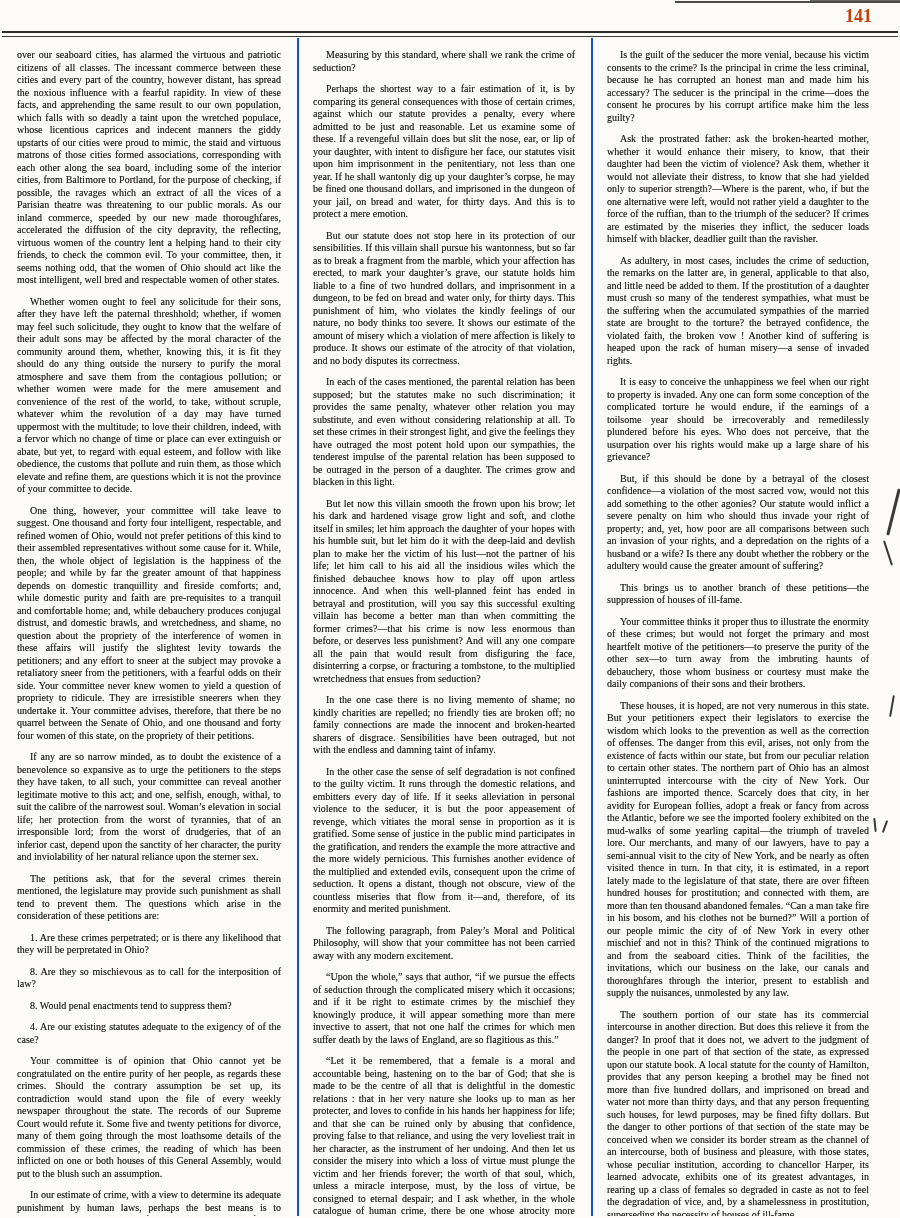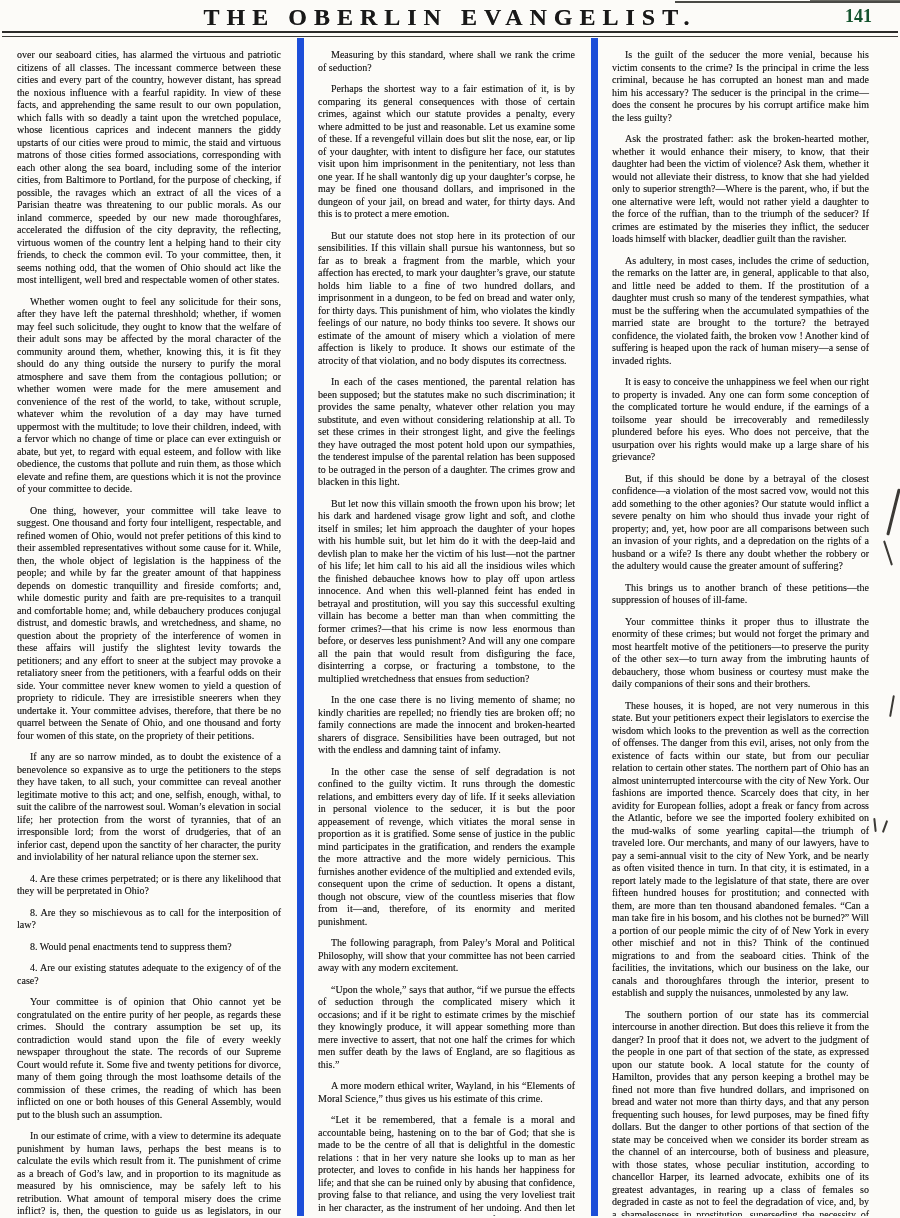--- a/index.html
+++ b/index.html
@@ -17,92 +17,91 @@
   .masthead-title{
     position:absolute;left:0;right:0;top:4px;
     text-align:center;
     font-size:24px;font-weight:bold;
     letter-spacing:7px;
     color:#191919;
     text-shadow:0 0 .4px rgba(0,0,0,.55);
   }
   .page-number{
     position:absolute;right:28px;top:6px;
-    font-size:18px;font-weight:bold;color:#14532d;
+    font-size:18px;font-weight:bold;color:#c2410c;
   }
   .top-right-line{position:absolute;top:1px;right:0;width:225px;height:2px;background:#4a4a46;}
   .top-right-line2{position:absolute;top:0;right:0;width:90px;height:1px;background:#6a6a64;}
   .rule-double{
     position:absolute;top:31px;left:2px;right:2px;height:3px;
     border-top:2px solid #2c2c2a;border-bottom:1px solid #3a3a36;
   }
   
   .columns{
     position:absolute;top:38px;left:3px;right:3px;bottom:2px;
     display:flex;
   }
   .col{
     width:294px;box-sizing:border-box;
     padding:2px 7px 0 5px;
     font-size:10px;line-height:12.5px;
     text-align:justify;
     overflow:hidden;
     text-shadow:0 0 .35px rgba(10,10,10,.5);
   }
-  .col + .col{border-left:7px solid #1d4ed8;}
+  .col + .col{border-left:2px solid #1d4ed8;}
   .para{margin:9px;padding:0;}
   .para.indent{text-indent:13px;}
   .para.flush{text-indent:0;}
   .para.italic{text-indent:13px;font-style:italic;}
   
   .ink-mark{position:absolute;background:#3c3a36;border-radius:2px;}
   .ink-mark.m1{right:5px;top:488px;width:3px;height:48px;transform:rotate(14deg);}
   .ink-mark.m2{right:11px;top:540px;width:2px;height:26px;transform:rotate(-18deg);}
   .ink-mark.m3{right:7px;top:695px;width:2px;height:22px;transform:rotate(10deg);}
   .ink-mark.m4{right:24px;top:818px;width:2px;height:14px;transform:rotate(-6deg);}
   .ink-mark.m5{right:14px;top:820px;width:2px;height:13px;transform:rotate(20deg);}
 </style>
 </head>
 <body>
 
 <div class="page">
   <div class="top-right-line"></div>
   <div class="top-right-line2"></div>
 
   <div class="masthead">
-    <div class="masthead-title">THE OBERLIN EVANGELIST.</div>
     <div class="page-number">141</div>
   </div>
 
   <div class="rule-double"></div>
 
   <div class="columns">
     <div class="col">
         <p class="para flush">over our seaboard cities, has alarmed the virtuous and patriotic citizens of all classes.  The incessant commerce between these cities and every part of the country, however distant, has spread the noxious influence with a fearful rapidity.  In view of these facts, and apprehending the same result to our own population, which falls with so deadly a taint upon the wretched populace, whose licentious caprices and indecent manners the giddy upstarts of our cities were proud to mimic, the staid and virtuous matrons of those cities formed associations, corresponding with each other along the sea board, including some of the interior cities, from Baltimore to Portland, for the purpose of checking, if possible, the ravages which an extract of all the vices of a Parisian theatre was threatening to our public morals.  As our inland commerce, speeded by our new made thoroughfares, accelerated the diffusion of the city depravity, the reflecting, virtuous women of the country lent a helping hand to their city friends, to check the common evil.  To your committee, then, it seems nothing odd, that the women of Ohio should act like the most intelligent, well bred and respectable women of other states.</p>
         <p class="para indent">Whether women ought to feel any solicitude for their sons, after they have left the paternal threshhold; whether, if women may feel such solicitude, they ought to know that the welfare of their adult sons may be affected by the moral character of the community around them, whether, knowing this, it is fit they should do any thing outside the nursery to purify the moral atmosphere and save them from the contagious pollution; or whether women were made for the mere amusement and convenience of the rest of the world, to take, without scruple, whatever whim the revolution of a day may have turned uppermost with the multitude; to love their children, indeed, with a fervor which no change of time or place can ever extinguish or abate, but yet, to regard with equal esteem, and follow with like obedience, the customs that pollute and ruin them, as those which elevate and refine them, are questions which it is not the province of your committee to decide.</p>
         <p class="para indent">One thing, however, your committee will take leave to suggest.  One thousand and forty four intelligent, respectable, and refined women of Ohio, would not prefer petitions of this kind to their assembled representatives without some cause for it.  While, then, the whole object of legislation is the happiness of the people; and while by far the greater amount of that happiness depends on domestic tranquillity and fireside comforts; and, while domestic purity and faith are pre-requisites to a tranquil and comfortable home; and, while debauchery produces conjugal distrust, and domestic brawls, and wretchedness, and shame, no question about the propriety of the interference of women in these affairs will justify the slightest levity towards the petitioners; and any effort to sneer at the subject may provoke a retaliatory sneer from the petitioners, with a fearful odds on their side.  Your committee never knew women to yield a question of propriety to ridicule.  They are irresistible sneerers when they undertake it.  Your committee advises, therefore, that there be no quarrel between the Senate of Ohio, and one thousand and forty four women of this state, on the propriety of their petitions.</p>
         <p class="para indent">If any are so narrow minded, as to doubt the existence of a benevolence so expansive as to urge the petitioners to the steps they have taken, to all such, your committee can reveal another legitimate motive to this act; and one, selfish, enough, withal, to suit the calibre of the narrowest soul. Woman’s elevation in social life; her protection from the worst of tyrannies, that of an irresponsible lord; from the worst of drudgeries, that of an inferior cast, depend upon the sanctity of her character, the purity and inviolability of her natural reliance upon the sterner sex.</p>
-        <p class="para indent">4.  Are these crimes perpetrated; or is there any likelihood that they will be perpretated in Ohio?</p>
+        <p class="para indent">The petitions ask, that for the several crimes therein mentioned, the legislature may provide such punishment as shall tend to prevent them.  The questions which arise in the consideration of these petitions are:</p>
+        <p class="para indent">1.  Are these crimes perpetrated; or is there any likelihood that they will be perpretated in Ohio?</p>
         <p class="para indent">8.  Are they so mischievous as to call for the interposition of law?</p>
         <p class="para indent">8.  Would penal enactments tend to suppress them?</p>
         <p class="para indent">4.  Are our existing statutes adequate to the exigency of of the case?</p>
         <p class="para indent">Your committee is of opinion that Ohio cannot yet be congratulated on the entire purity of her people, as regards these crimes.  Should the contrary assumption be set up, its contradiction would stand upon the file of every weekly newspaper throughout the state.  The records of our Supreme Court would refute it.  Some five and twenty petitions for divorce, many of them going through the most loathsome details of the commission of these crimes, the reading of which has been inflicted on one or both houses of this General Assembly, would put to the blush such an assumption.</p>
         <p class="para indent">In our estimate of crime, with a view to determine its adequate punishment by human laws, perhaps the best means is to calculate the evils which result from it.  The punishment of crime as a breach of God’s law, and in proportion to its magnitude as measured by his omniscience, may be safely left to his retribution.  What amount of temporal misery does the crime inflict? is, then, the question to guide us as legislators, in our judgment of its enormity.</p>
       </div>
     <div class="col">
         <p class="para indent">Measuring by this standard, where shall we rank the crime of seduction?</p>
         <p class="para indent">Perhaps the shortest way to a fair estimation of it, is by comparing its general consequences with those of certain crimes, against which our statute provides a penalty, every where admitted to be just and reasonable.  Let us examine some of these.  If a revengeful villain does but slit the nose, ear, or lip of your daughter, with intent to disfigure her face, our statutes visit upon him imprisonment in the penitentiary, not less than one year.  If he shall wantonly dig up your daughter’s corpse, he may be fined one thousand dollars, and imprisoned in the dungeon of your jail, on bread and water, for thirty days.  And this is to protect a mere emotion.</p>
         <p class="para indent">But our statute does not stop here in its protection of our sensibilities.  If this villain shall pursue his wantonness, but so far as to break a fragment from the marble, which your affection has erected, to mark your daughter’s grave, our statute holds him liable to a fine of two hundred dollars, and imprisonment in a dungeon, to be fed on bread and water only, for thirty days.  This punishment of him, who violates the kindly feelings of our nature, no body thinks too severe.  It shows our estimate of the amount of misery which a violation of mere affection is likely to produce.  It shows our estimate of the atrocity of that violation, and no body disputes its correctness.</p>
         <p class="para indent">In each of the cases mentioned, the parental relation has been supposed; but the statutes make no such discrimination; it provides the same penalty, whatever other relation you may substitute, and even without considering relationship at all.  To set these crimes in their strongest light, and give the feelings they have outraged the most potent hold upon our sympathies, the tenderest impulse of the parental relation has been supposed to be outraged in the person of a daughter.  The crimes grow and blacken in this light.</p>
         <p class="para indent">But let now this villain smooth the frown upon his brow; let his dark and hardened visage grow light and soft, and clothe itself in smiles; let him approach the daughter of your hopes with his humble suit, but let him do it with the deep-laid and devlish plan to make her the victim of his lust—not the partner of his life; let him call to his aid all the insidious wiles which the finished debauchee knows how to play off upon artless innocence.  And when this well-planned feint has ended in betrayal and prostitution, will you say this successful exulting villain has become a better man than when committing the former crimes?—that his crime is now less enormous than before, or deserves less punishment?  And will any one compare all the pain that would result from disfiguring the face, disinterring a corpse, or fracturing a tombstone, to the multiplied wretchedness that ensues from seduction?</p>
         <p class="para indent">In the one case there is no living memento of shame; no kindly charities are repelled; no friendly ties are broken off; no family connections are made the innocent and broken-hearted sharers of disgrace.  Sensibilities have been outraged, but not with the endless and damning taint of infamy.</p>
         <p class="para indent">In the other case the sense of self degradation is not confined to the guilty victim.  It runs through the domestic relations, and embitters every day of life.  If it seeks alleviation in personal violence to the seducer, it is but the poor appeasement of revenge, which vitiates the moral sense in proportion as it is gratified.  Some sense of justice in the public mind participates in the gratification, and renders the example the more attractive and the more widely pernicious.  This furnishes another evidence of the multiplied and extended evils, consequent upon the crime of seduction.  It opens a distant, though not obscure, view of the countless miseries that flow from it—and, therefore, of its enormity and merited punishment.</p>
         <p class="para indent">The following paragraph, from Paley’s Moral and Political Philosophy, will show that your committee has not been carried away with any modern excitement.</p>
         <p class="para indent">“Upon the whole,” says that author, “if we pursue the effects of seduction through the complicated misery which it occasions; and if it be right to estimate crimes by the mischief they knowingly produce, it will appear something more than mere invective to assert, that not one half the crimes for which men suffer death by the laws of England, are so flagitious as this.”</p>
-        <p class="para indent">A more modern ethical writer, Wayland, in his “Elements of Moral Science,” thus gives us his estimate of this crime.</p>
         <p class="para indent">“Let it be remembered, that a female is a moral and accountable being, hastening on to the bar of God; that she is made to be the centre of all that is delightful in the domestic relations : that in her very nature she looks up to man as her protecter, and loves to confide in his hands her happiness for life; and that she can be ruined only by abusing that confidence, proving false to that reliance, and using the very loveliest trait in her character, as the instrument of her undoing.  And then let us consider the misery into which a loss of virtue must plunge the victim and her friends forever; the worth of that soul, which, unless a miracle interpose, must, by the loss of virtue, be consigned to eternal despair; and I ask whether, in the whole catalogue of human crime, there be one whose atrocity more justly merits the deepest damnation, than that which, for the momentary gratification of a lawless appetite, will violate all these obligations, outrage all these sympathies, and work out so wide-spreading, so interminable ruin?”</p>
       </div>
     <div class="col">
         <p class="para indent">Is the guilt of the seducer the more venial, because his victim consents to the crime?  Is the principal in crime the less criminal, because he has corrupted an honest man and made him his accessary?  The seducer is the principal in the crime—does the consent he procures by his corrupt artifice make him the less guilty?</p>
         <p class="para indent">Ask the prostrated father: ask the broken-hearted mother, whether it would enhance their misery, to know, that their daughter had been the victim of violence?  Ask them, whether it would not alleviate their distress, to know that she had yielded only to superior strength?—Where is the parent, who, if but the one alternative were left, would not rather yield a daughter to the force of the ruffian, than to the triumph of the seducer?  If crimes are estimated by the miseries they inflict, the seducer loads himself with blacker, deadlier guilt than the ravisher.</p>
         <p class="para indent">As adultery, in most cases, includes the crime of seduction, the remarks on the latter are, in general, applicable to that also, and little need be added to them.  If the prostitution of a daughter must crush so many of the tenderest sympathies, what must be the suffering when the accumulated sympathies of the married state are brought to the torture? the betrayed confidence, the violated faith, the broken vow !  Another kind of suffering is heaped upon the rack of human misery—a sense of invaded rights.</p>
         <p class="para indent">It is easy to conceive the unhappiness we feel when our right to property is invaded.  Any one can form some conception of the complicated torture he would endure, if the earnings of a toilsome year should be irrecoverably and remedilessly plundered before his eyes.  Who does not perceive, that the usurpation over his rights would make up a large share of his grievance?</p>
         <p class="para indent">But, if this should be done by a betrayal of the closest confidence—a violation of the most sacred vow, would not this add something to the other agonies?  Our statute would inflict a severe penalty on him who should thus invade your right of property; and, yet, how poor are all comparisons between such an invasion of your rights, and a depredation on the rights of a husband or a wife?  Is there any doubt whether the robbery or the adultery would cause the greater amount of suffering?</p>
         <p class="para indent">This brings us to another branch of these petitions—the suppression of houses of ill-fame.</p>
         <p class="para indent">Your committee thinks it proper thus to illustrate the enormity of these crimes; but would not forget the primary and most heartfelt motive of the petitioners—to preserve the purity of the other sex—to turn away from the imbruting haunts of debauchery, those whom business or courtesy must make the daily companions of their sons and their brothers.</p>

